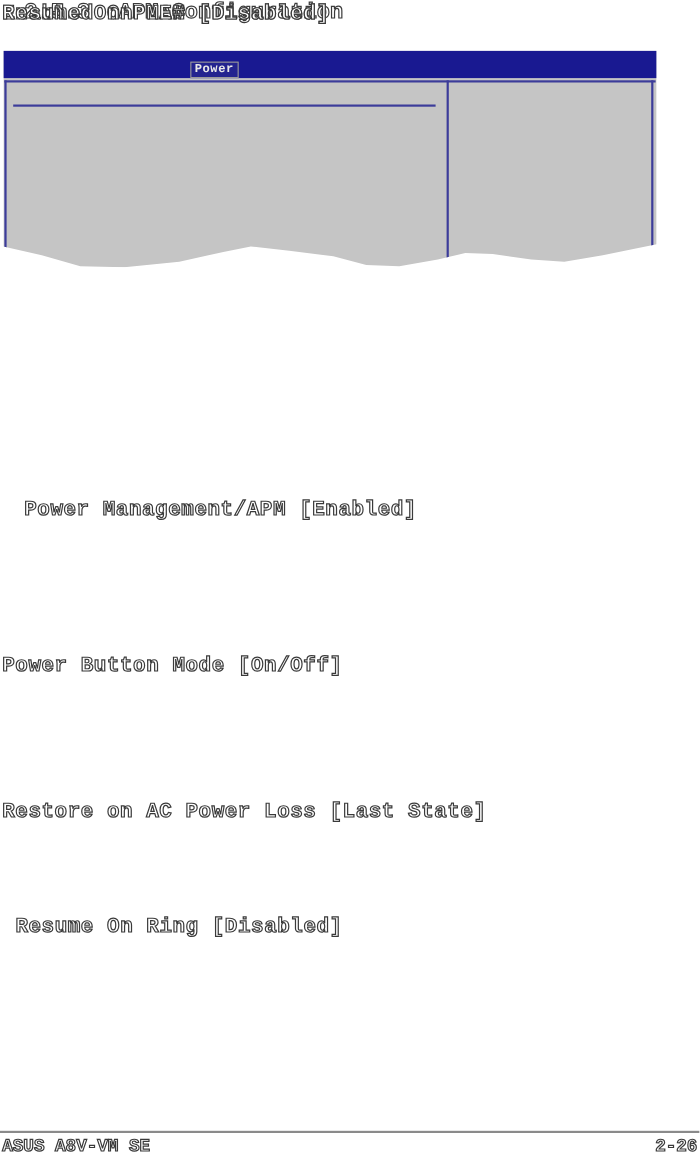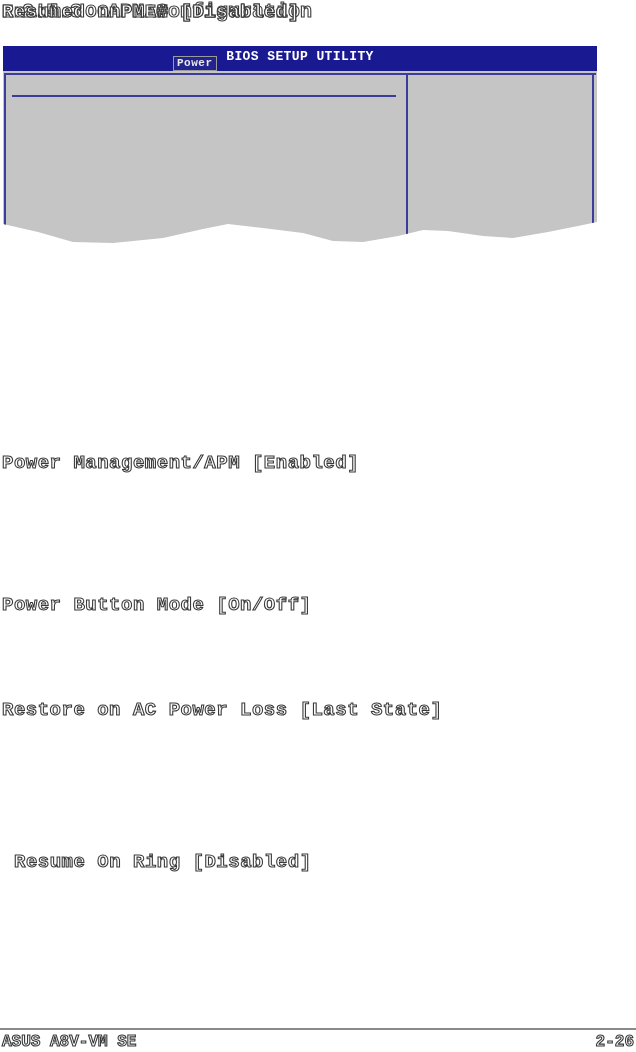--- a/index.html
+++ b/index.html
@@ -51,24 +51,24 @@
   .v-div   {left:403px;top:27px;width:2px;  height:173px;}
   .v-right {left:589px;top:27px;width:2px;  height:173px;}
   .h-inner {left:9px;  top:49px;width:384px;height:2px;}
 
   .item{
     position:absolute;left:2px;white-space:nowrap;
     font-size:19px;font-weight:bold;line-height:24px;letter-spacing:.5px;
   }
   .item:nth-of-type(1){top:272px;}
   .item:nth-of-type(2){top:361px;}
-  .item:nth-of-type(3){top:451px;}
+  .item:nth-of-type(3){top:451px;margin-left:20px;}
   .item:nth-of-type(4){top:593px;}
-  .item:nth-of-type(5){top:698px;text-align:center;}
-  .item:nth-of-type(6){top:850px;padding-left:12px;}
+  .item:nth-of-type(5){top:726px;text-align:center;}
+  .item:nth-of-type(6){top:830px;padding-left:12px;}
 
   .footer-line{
     position:absolute;left:0;top:1028px;width:636px;height:2px;
     background:var(--footer-line,#8a8a8a);
   }
   .footer-left,.footer-right{
     position:absolute;top:1033px;font-size:16px;font-weight:bold;
     line-height:19px;white-space:nowrap;
   }
   .footer-left{left:2px;}
@@ -76,21 +76,20 @@
 </style>
 </head>
 <body>
 
 <div class="section-title hollow">
   <span class="num">2.5.3</span><span>APM Configuration</span>
 </div>
 
 <div class="bios-shot">
   <div class="bios-header">
-    <div class="bios-title">BIOS SETUP UTILITY</div>
     <div class="bios-tab">Power</div>
   </div>
   <div class="bios-line h-top"></div>
   <div class="bios-line v-left"></div>
   <div class="bios-line v-div"></div>
   <div class="bios-line v-right"></div>
   <div class="bios-line h-inner"></div>
 </div>
 
 <div class="item hollow">Power Management/APM [Enabled]</div>

